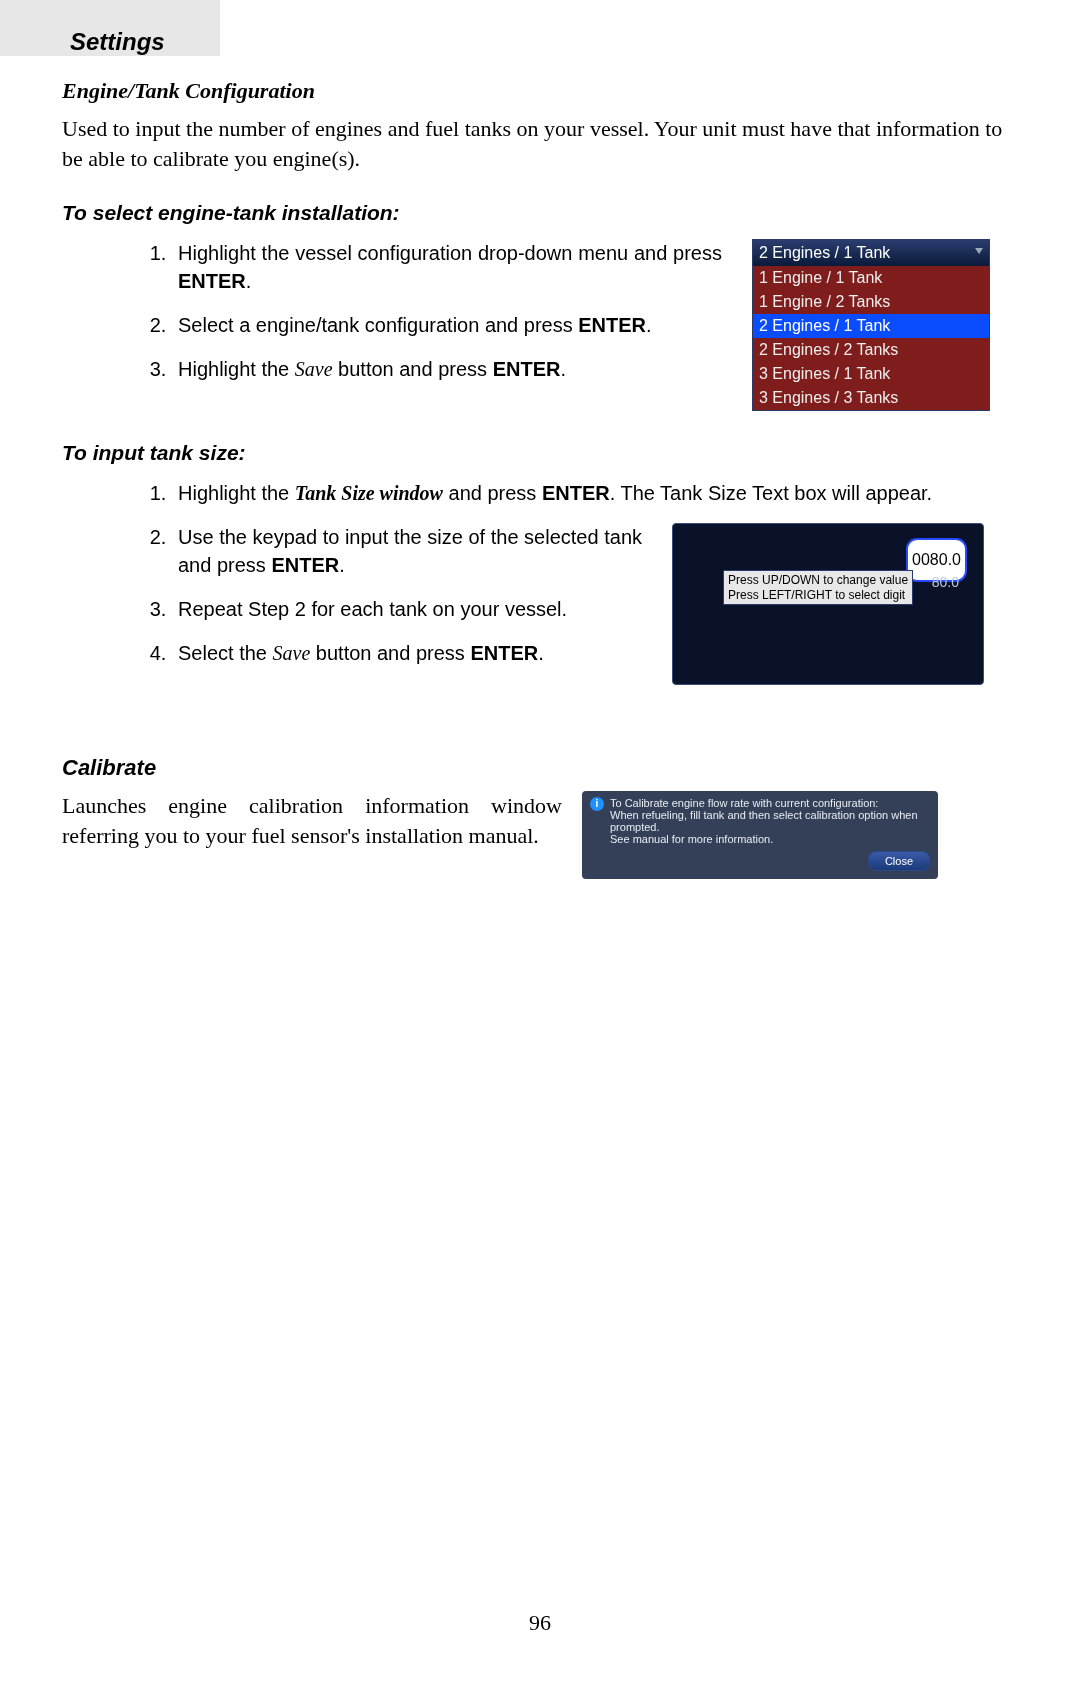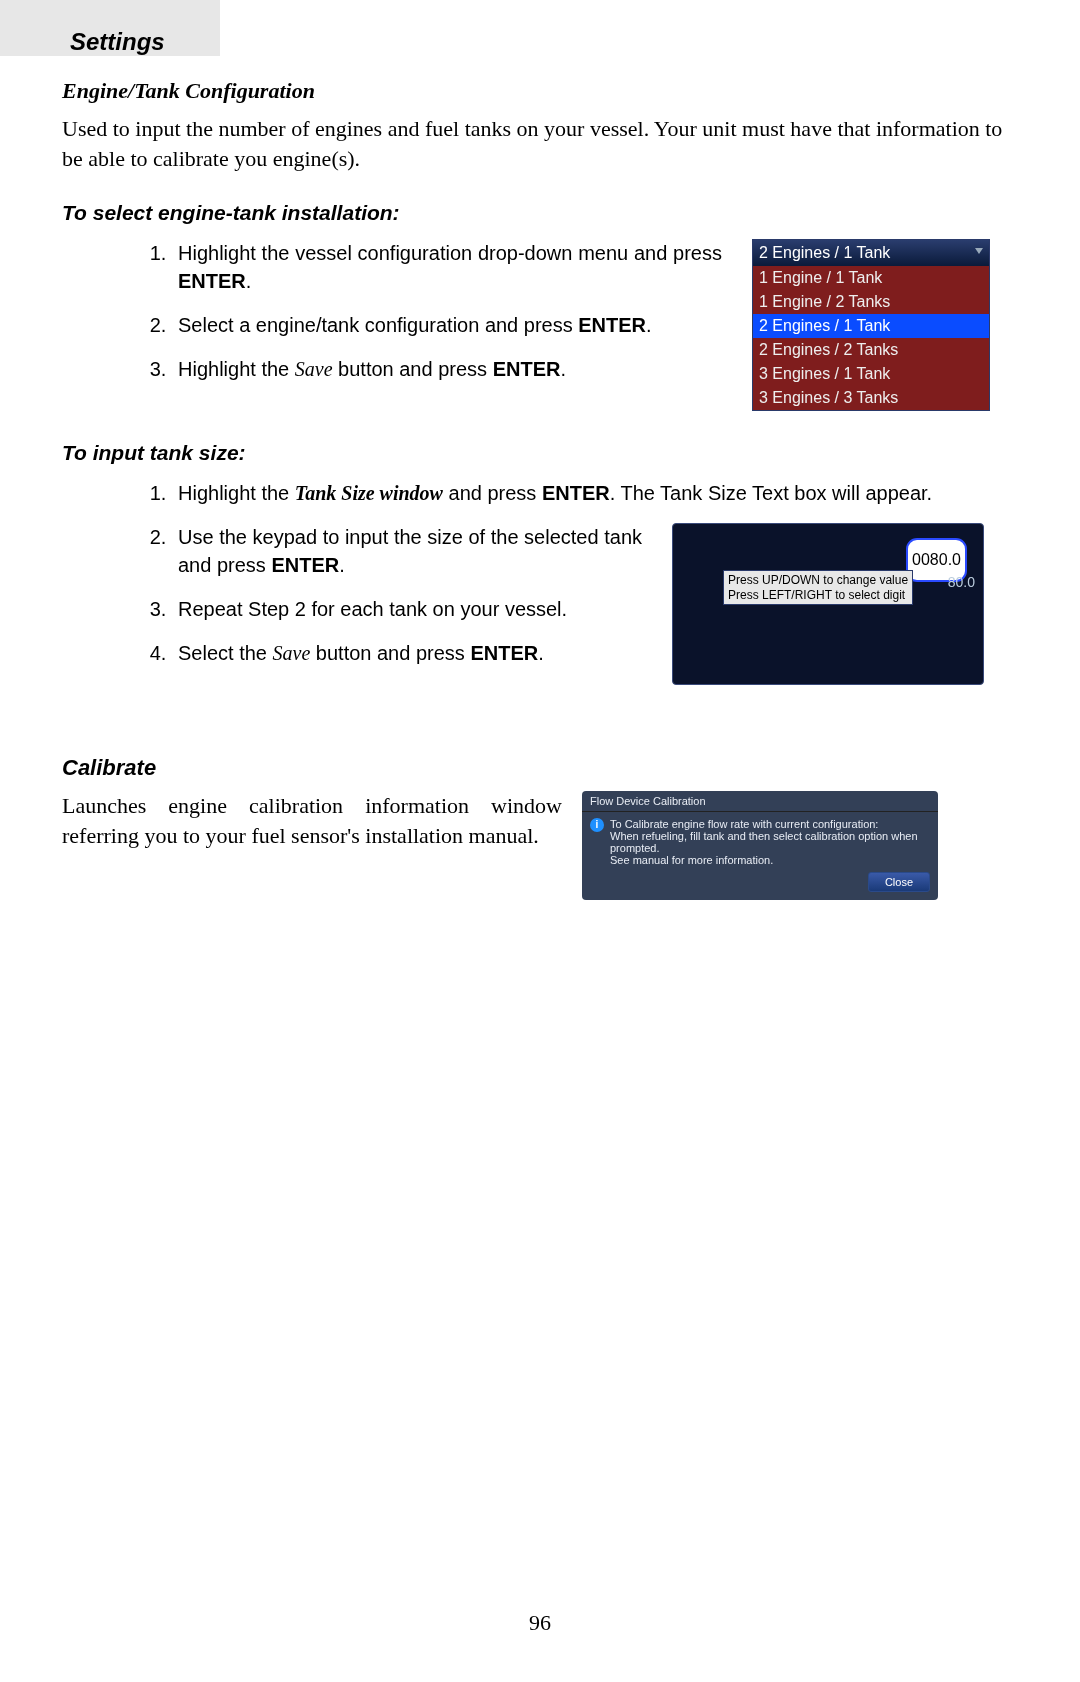--- a/index.html
+++ b/index.html
@@ -20,30 +20,30 @@
   .dropdown-mock{width:236px;font-family:Arial,Helvetica,sans-serif;font-size:16px;border:1px solid #2a3a6a;flex-shrink:0;}
   .dd-top{background:linear-gradient(#2a3d6e,#0a1a3a);color:#fff;padding:4px 6px;position:relative;}
   .dd-top::after{content:"";position:absolute;right:6px;top:8px;border-left:4px solid transparent;border-right:4px solid transparent;border-top:6px solid #9ab;}
   .dd-list{background:#7f1d1d;color:#eee;}
   .dd-item{padding:3px 6px;}
   .dd-item.sel{background:#0a4cff;color:#fff;}
   
   .tank-mock{width:310px;height:160px;background:#0a122a;border:1px solid #3a4a7a;border-radius:4px;position:relative;font-family:Arial,Helvetica,sans-serif;flex-shrink:0;}
   .tank-val{position:absolute;top:14px;right:16px;background:#fff;color:#000;border:2px solid #2a4aff;border-radius:11px;font-size:16px;padding:11px 4px;}
   .tank-tip{position:absolute;top:46px;left:6px;background:#e8e8e8;color:#000;font-size:12px;line-height:1.2;padding:2px 4px;border:1px solid #2a3a6a;margin-left:44px;}
-  .tank-ghost{position:absolute;top:50px;right:8px;color:#bcd;font-size:14px;}
+  .tank-ghost{position:absolute;top:50px;right:24px;color:#bcd;font-size:14px;}
   
   .calib-row{display:flex;align-items:flex-start;gap:20px;}
   .calib-mock{width:356px;background:#334057;border-radius:4px;font-family:Arial,Helvetica,sans-serif;color:#e8ecf4;font-size:11px;flex-shrink:0;}
   .calib-title{padding:4px 8px;border-bottom:1px solid #222;}
   .calib-body{display:flex;padding:6px 8px 2px 8px;gap:6px;}
   .info-ico{width:14px;height:14px;border-radius:50%;background:#1e90ff;color:#fff;font-size:10px;line-height:14px;text-align:center;font-weight:bold;flex:0 0 auto;}
   .calib-text{flex:1;}
   .calib-footer{display:flex;justify-content:flex-end;padding:4px 8px 8px;}
-  .calib-btn{background:linear-gradient(#3a5aa8,#1a3a78);color:#fff;font-size:11px;padding:3px 16px;border-radius:3px;border:1px solid #2a4a8a;}
+  .calib-btn{background:linear-gradient(#3a5aa8,#1a3a78);color:#fff;font-size:11px;padding:3px 16px;border-radius:8px;border:1px solid #2a4a8a;}
   .pagenum{position:absolute;bottom:46px;left:0;width:100%;text-align:center;font-family:"Times New Roman",serif;font-size:22px;}
   .justify{text-align:justify;}
 </style>
 </head>
 <body>
 
 <div class="page">
 
   <div class="tab">
     <span>Settings</span>
@@ -109,21 +109,20 @@
       </div>
     </div>
 
     <div style="height:40px"></div>
 
     <h3 class="sec arial">Calibrate</h3>
 
     <div class="calib-row">
       <p class="body justify" style="flex:1;max-width:500px;margin:0;">Launches engine calibration information window referring you to your fuel sensor's installation manual.</p>
       <div class="calib-mock">
-        <div class="calib-title">Flow Device Calibration</div>
         <div class="calib-body">
           <div class="info-ico">i</div>
           <div class="calib-text">
             <span>To Calibrate engine flow rate with current configuration:</span><br>
             <span>When refueling, fill tank and then select calibration option when prompted.</span><br>
             <span>See manual for more information.</span>
           </div>
         </div>
         <div class="calib-footer">
           <div class="calib-btn">Close</div>

